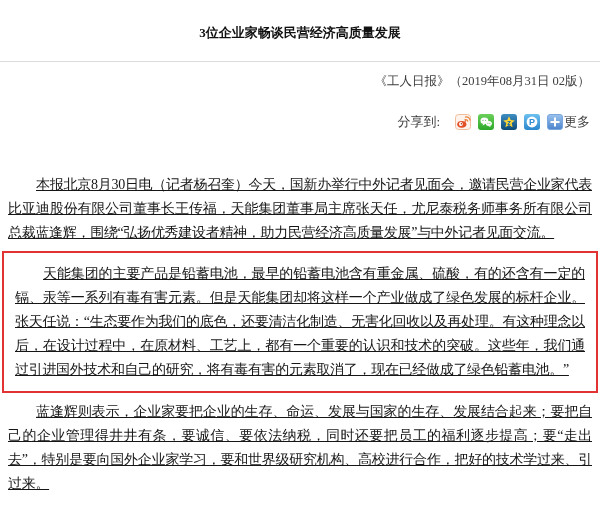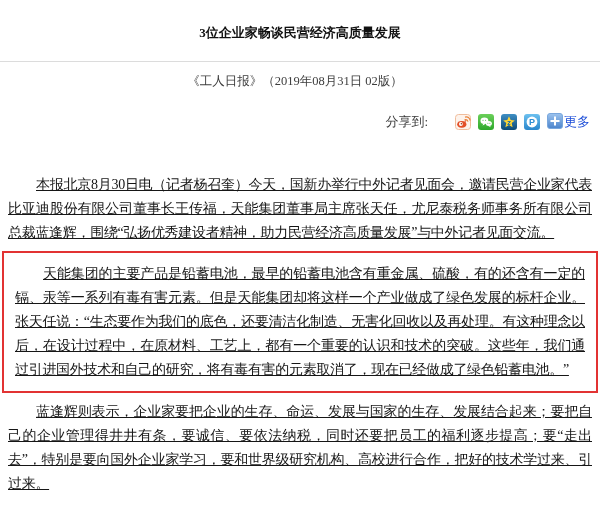--- a/index.html
+++ b/index.html
@@ -22,45 +22,46 @@
   }
 
   .divider {
     height: 0;
     border-top: 1px solid #dcdcdc;
     margin-top: 17px;
   }
 
   .source {
     margin: 11px 10px 0 0;
-    text-align: center;
+    text-align: right;
     font-size: 12.5px;
     color: #3d3d3d;
   }
 
   .share-row {
     display: flex;
     justify-content: flex-end;
     align-items: center;
     margin: 23px 10px 0 0;
     font-size: 13px;
     color: #3d3d3d;
   }
-  .share-label { margin-right: 20px; text-align: right; }
+  .share-label { margin-right: 8px; text-align: right; }
   .share-icon {
     display: inline-flex;
     width: 16px; height: 16px;
     margin-left: 7px;
     cursor: pointer;
   }
   .share-more {
     display: inline-flex;
+    align-items: center;
     margin-left: 7px;
     cursor: pointer;
-    color: #1d4ed8;
+    color: #404040;
     text-decoration: none;
   }
   .share-more .more-text { margin-left: 1px; }
 
   .article {
     margin: 42px 8px 0 8px;
     font-size: 14px;
     line-height: 24px;
     letter-spacing: -0.3px;
     text-align: justify;

